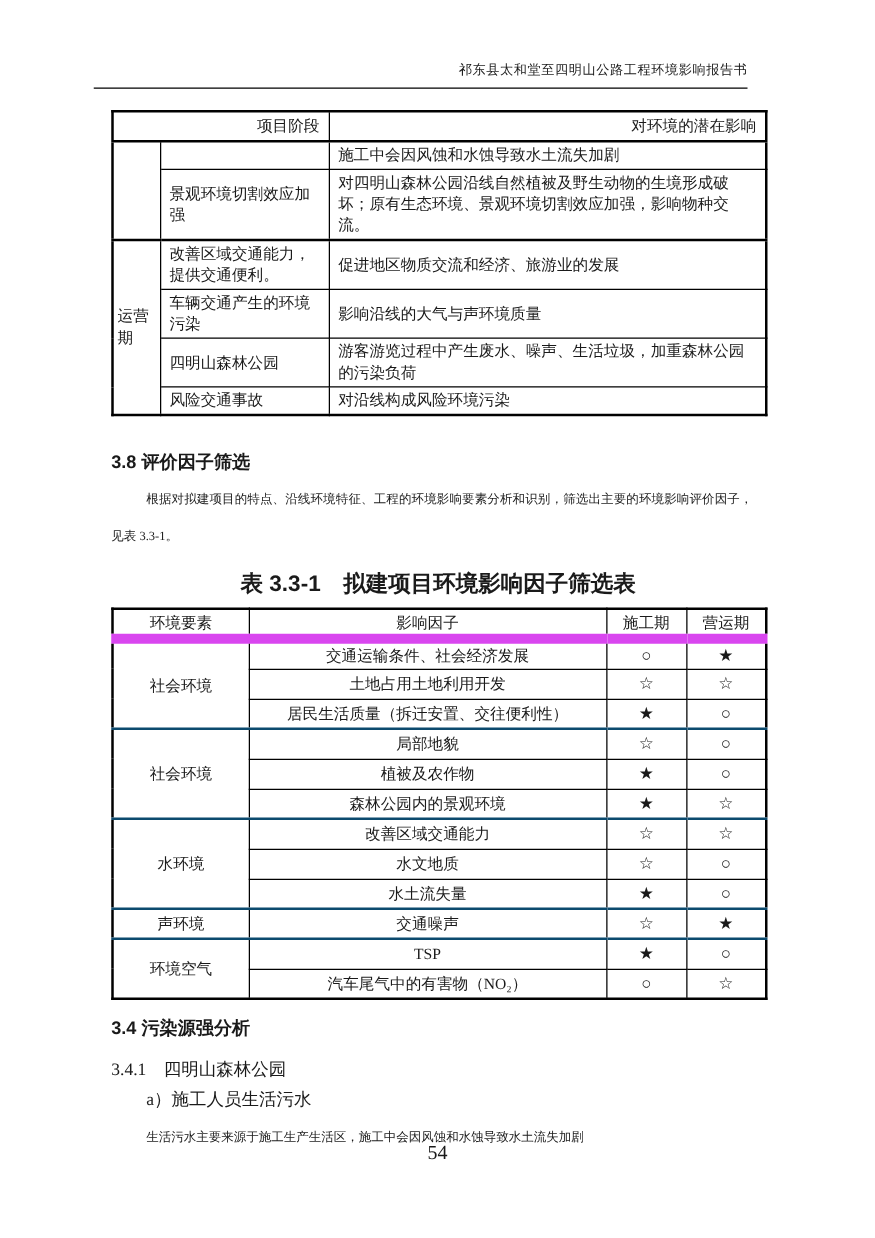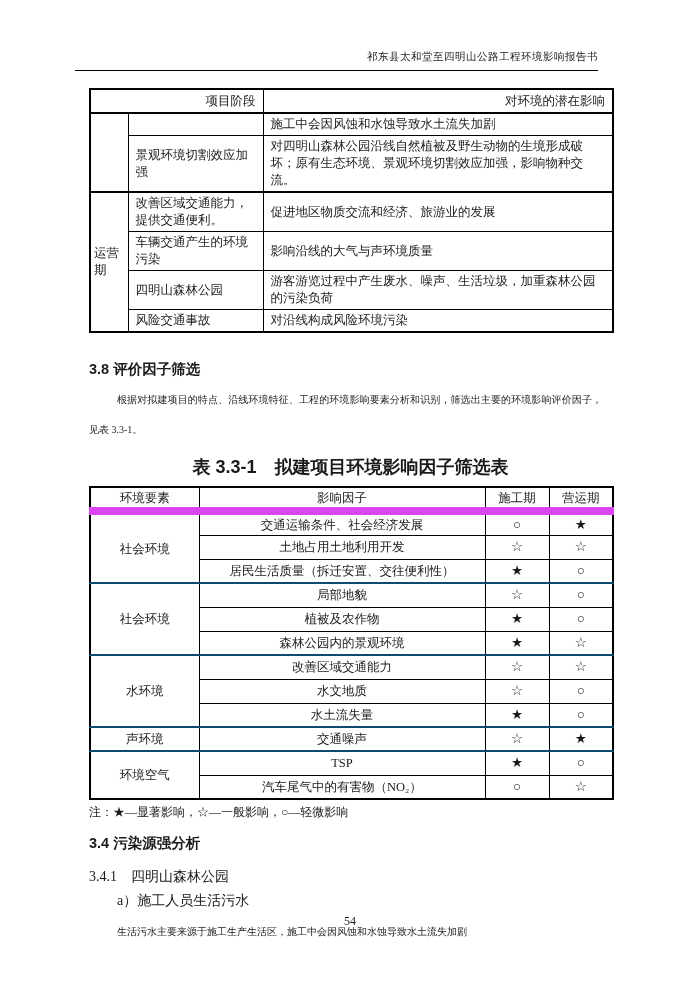--- a/index.html
+++ b/index.html
@@ -56,21 +56,21 @@
 
   .note { font-size:12px; margin:4px 0 0 0; }
 
   .h34 { margin-top:13px; }
   .sub-heading { font-size:14px; margin:15px 0 0 0; font-weight:normal; }
   .item-a { font-size:14px; margin:6px 0 0 28px; }
   .para2 { margin-top:7px; }
 
   .page-footer {
     position:absolute; top:914px; left:0; width:700px;
-    text-align:center; font-size:12px;
+    text-align:center; font-size:16px;
   }
 </style>
 </head>
 <body>
 
 <div class="page">
 
   <div class="page-header">
     <span>祁东县太和堂至四明山公路工程环境影响报告书</span>
   </div>
@@ -203,21 +203,20 @@
           <td class="gb sym">○</td>
         </tr>
         <tr>
           <td>汽车尾气中的有害物（NO₂）</td>
           <td class="sym">○</td>
           <td class="sym">☆</td>
         </tr>
       </tbody>
     </table>
 
-    <p class="note">注：★—显著影响，☆—一般影响，○—轻微影响</p>
 
     <h2 class="h-bold h34">3.4 污染源强分析</h2>
     <p class="sub-heading">3.4.1　四明山森林公园</p>
     <p class="item-a">a）施工人员生活污水</p>
     <p class="para para2">生活污水主要来源于施工生产生活区，施工中会因风蚀和水蚀导致水土流失加剧</p>
 
   </div>
 
   <div class="page-footer">
     <span>54</span>

